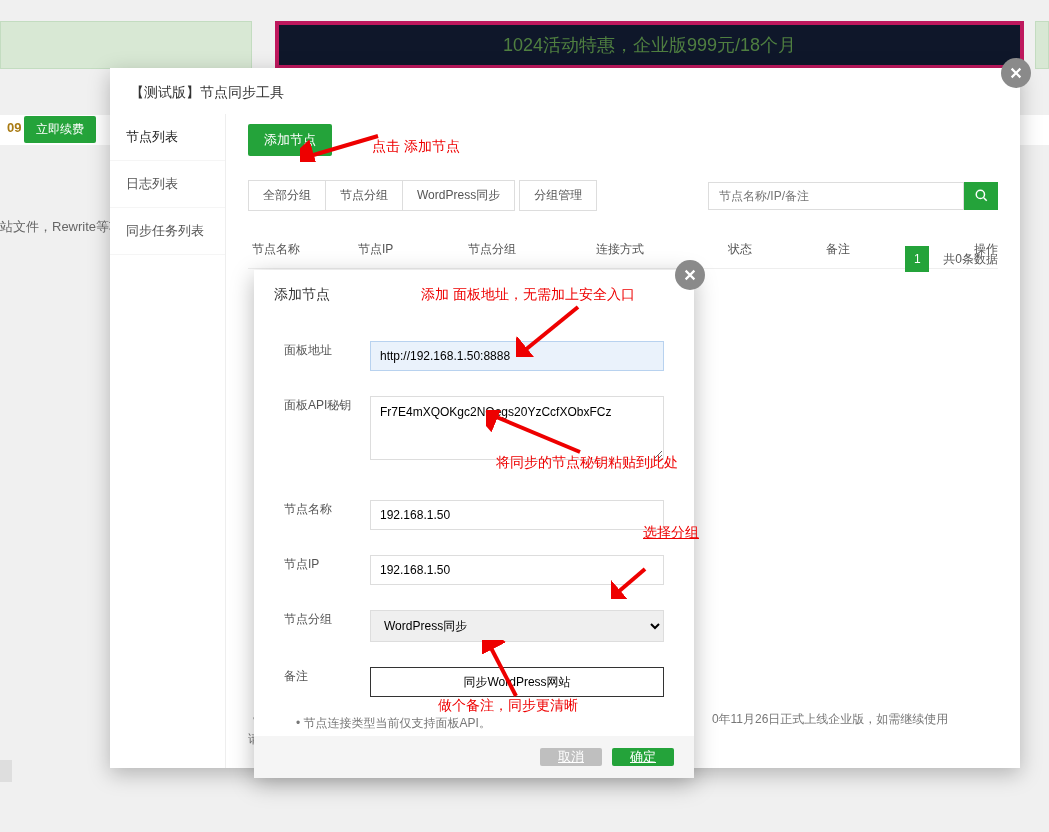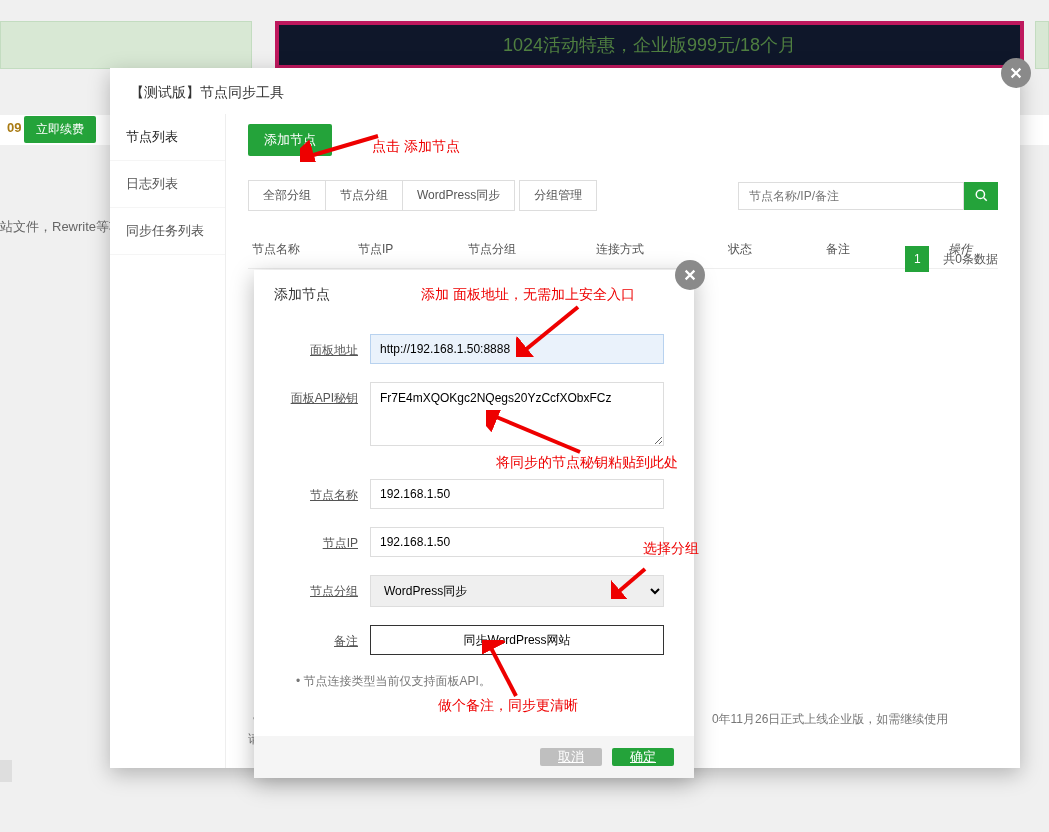--- a/index.html
+++ b/index.html
@@ -24,41 +24,41 @@
     .tabs { width:116px; border-right:1px solid #eee; }
     .tabs .tab { padding:14px 16px; font-size:13px; color:#555; cursor:pointer; border-bottom:1px solid #f5f5f5; }
     .tabs .tab.active { color:#222; }
     .content { flex:1; padding:10px 22px 18px; position:relative; }
     .add-btn { display:inline-block; background:#24a33a; color:#fff; padding:7px 16px; border-radius:2px; cursor:pointer; font-size:13px; }
     .filters { margin-top:24px; display:flex; align-items:center; gap:0; }
     .filter-pill { border:1px solid #ddd; padding:6px 14px; font-size:12px; color:#555; cursor:pointer; }
     .filter-pill + .filter-pill { margin-left:-1px; }
     .group-manage { border:1px solid #ddd; padding:6px 14px; font-size:12px; color:#555; margin-left:4px; cursor:pointer; }
     .search-wrap { margin-left:auto; display:flex; }
-    .search-input { border:1px solid #ddd; padding:6px 10px; font-size:12px; width:226px; outline:none; }
+    .search-input { border:1px solid #ddd; padding:6px 10px; font-size:12px; width:256px; outline:none; }
     .search-btn { width:34px; background:#24a33a; display:flex; align-items:center; justify-content:center; cursor:pointer; }
     .search-btn svg { stroke:#fff; fill:none; stroke-width:2; width:15px; height:15px; }
     .table-head { display:flex; border-bottom:1px solid #eee; padding:12px 0 10px; margin-top:18px; color:#555; font-size:12px; }
     .th { flex: 0 0 auto; }
-    .th1 { width:110px; padding-left:4px; } .th2 { width:110px; } .th3 { width:128px; } .th4 { width:132px; } .th5 { width:98px; } .th6 { flex:1; } .th7 { width:50px; text-align:left;font-style:italic; }
+    .th1 { width:110px; padding-left:4px; } .th2 { width:110px; } .th3 { width:128px; } .th4 { width:132px; } .th5 { width:98px; } .th6 { flex:1; } .th7 { width:50px; text-align:right; }
     .pager { position:absolute; right:22px; top:132px; display:flex; align-items:center; gap:14px; }
     .pager .pg-num { background:#24a33a; color:#fff; width:24px; height:26px; display:flex; align-items:center; justify-content:center; font-size:12px; }
     .pager .pg-text { font-size:12px; color:#555; }
     .bottom-note { position:absolute; bottom:40px; left:22px; right:22px; font-size:12px; color:#777; }
     .bottom-note2 { position:absolute; bottom:20px; left:22px; font-size:12px; color:#777; }
 
     
     .modal2 { position:absolute; left:254px; top:270px; width:440px; height:508px; background:#fff; box-shadow:0 6px 22px rgba(0,0,0,0.28); z-index:10; }
     .modal2-close { position:absolute; right:-11px; top:-10px; width:30px; height:30px; border-radius:50%; background:#8a8a8a; display:flex; align-items:center; justify-content:center; cursor:pointer; }
     .modal2-close svg { width:14px; height:14px; stroke:#fff; stroke-width:2.5; }
     .modal2-title { font-size:14px; padding:16px 20px 12px; color:#333; }
     .modal2-body { padding:18px 30px 0 30px; }
     .form-row { display:flex; align-items:flex-start; margin-bottom:18px; }
-    .form-row .lbl { width:86px; text-align:right; font-size:12px; color:#555; padding-top:8px; padding-right:12px; flex-shrink:0;text-decoration:underline; }
-    .form-row .fld { flex:1; }
+    .form-row .lbl { width:86px; font-size:12px; color:#555; padding-top:8px; padding-right:12px; flex-shrink:0; }
+    .form-row .fld { flex:1;margin-top:7px; }
     .form-row input, .form-row textarea, .form-row select { width:100%; border:1px solid #ddd; padding:7px 9px; font-size:12px; outline:none; font-family:inherit; }
     .form-row input.highlighted { background:#eaf2fb; border:1px solid #b8d2ef; }
     .form-row textarea { resize:vertical; height:64px; line-height:1.4; }
     .form-row input.remark { border:1.5px solid #333;text-align:center; }
     .note-line { font-size:12px; color:#777; margin:14px 0 0 12px; }
     .note-line::before { content:"• "; }
     .modal2-footer { position:absolute; bottom:0; left:0; right:0; background:#f5f5f5; padding:12px 20px; display:flex; justify-content:flex-end; gap:10px; }
     .btn { padding:0 18px; border-radius:2px; font-size:13px; cursor:pointer; border:none;text-decoration:underline; }
     .btn-cancel { background:#bfbfbf; color:#fff; }
     .btn-confirm { background:#24a33a; color:#fff; }
@@ -195,21 +195,21 @@
 <div class="anno" style="left:496px; top:454px;">将同步的节点秘钥粘贴到此处</div>
 <svg class="arrow" style="left:486px; top:410px" width="100" height="46">
     <defs>
       <marker id="ah3" markerWidth="8" markerHeight="8" refX="1" refY="4" orient="auto">
         <polygon points="0,0 8,4 0,8" fill="#e00"></polygon>
       </marker>
     </defs>
     <line x1="94" y1="42" x2="8" y2="6" stroke="#e00" stroke-width="4" marker-end="url(#ah3)"></line>
   </svg>
 
-<div class="anno" style="left:643px; top:540px;">选择分组</div>
+<div class="anno" style="left:643px; top:524px;text-decoration:underline;">选择分组</div>
 <svg class="arrow" style="left:611px; top:565px" width="40" height="34">
     <defs>
       <marker id="ah4" markerWidth="8" markerHeight="8" refX="1" refY="4" orient="auto">
         <polygon points="0,0 8,4 0,8" fill="#e00"></polygon>
       </marker>
     </defs>
     <line x1="34" y1="4" x2="6" y2="28" stroke="#e00" stroke-width="4" marker-end="url(#ah4)"></line>
   </svg>
 
 <div class="anno" style="left:438px; top:697px;">做个备注，同步更清晰</div>

